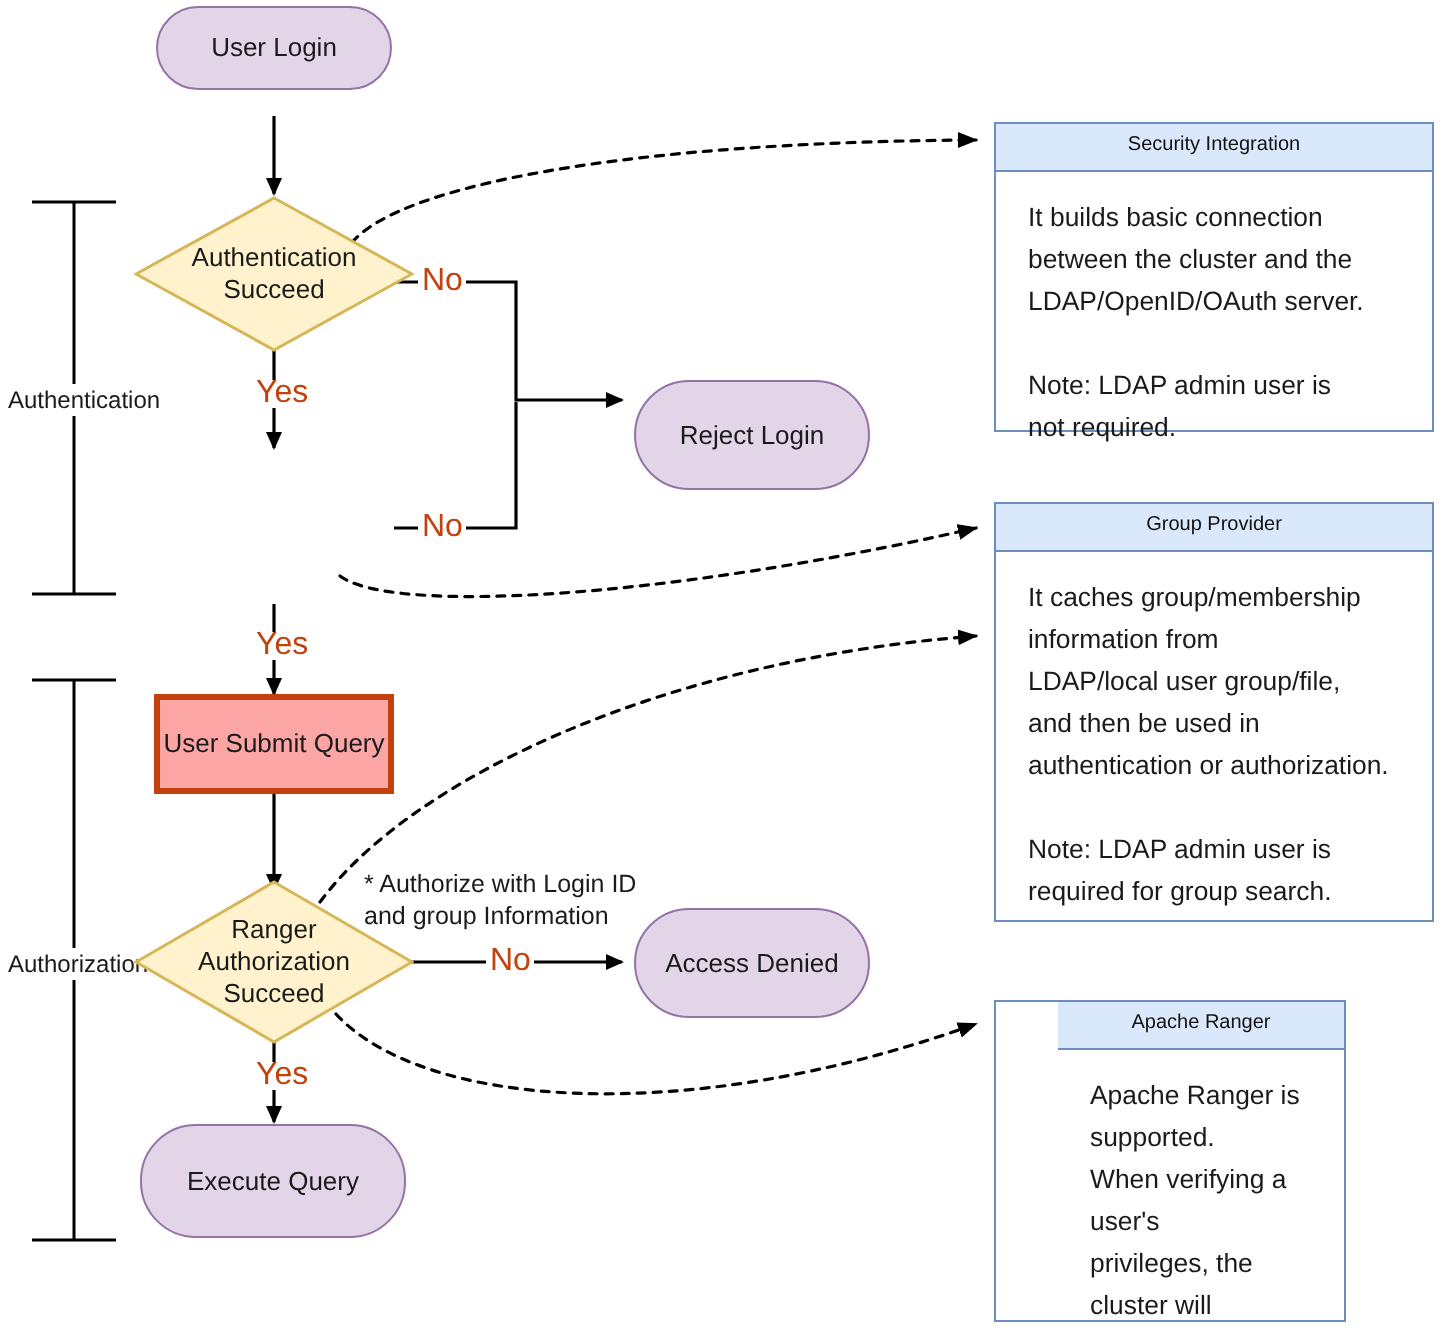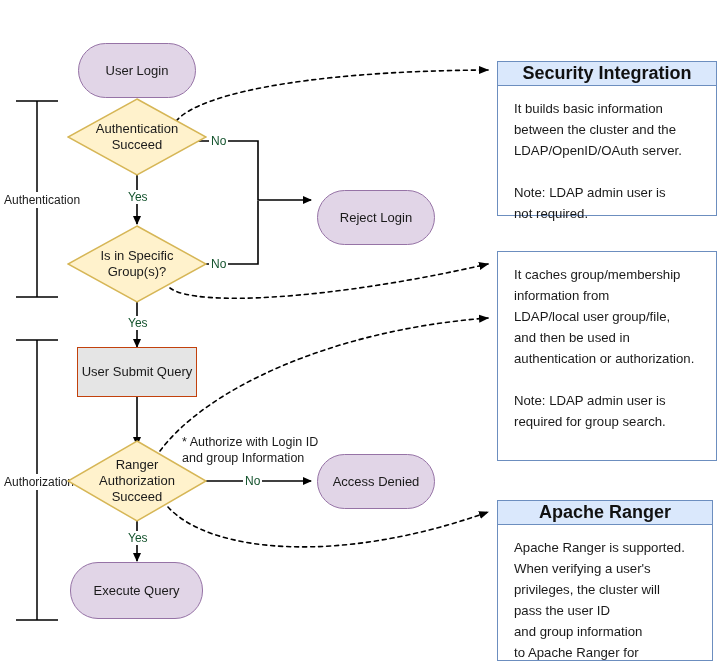--- a/index.html
+++ b/index.html
@@ -38,22 +38,22 @@
     color: #1a1a1a;
     font-size: 13px;
     line-height: 16px;
   }
   .terminal {
     background: #e1d5e7;
     border: 1px solid #9673a6;
     border-radius: 28px;
   }
   .process {
-    background: #e5e5e5;
-    border: 1px solid #c2410c;
+    background: #fca5a5;
+    border: 3px solid #c2410c;
   }
   .decision-wrap {
     position: absolute;
   }
   .decision-wrap svg {
     position: absolute;
     left: 0;
     top: 0;
   }
   .decision-label {
@@ -68,23 +68,23 @@
     text-align: center;
     font-size: 13px;
     line-height: 16px;
     color: #1a1a1a;
     white-space: pre-line;
   }
 
   
   .edge-label {
     position: absolute;
-    font-size: 12px;
+    font-size: 16px;
     line-height: 14px;
-    color: #14532d;
+    color: #c2410c;
     background: #ffffff;
     padding: 0 2px;
     white-space: nowrap;
   }
   .annot {
     position: absolute;
     font-size: 12.5px;
     line-height: 16px;
     color: #1a1a1a;
     white-space: pre-line;
@@ -104,22 +104,22 @@
   
   .card {
     position: absolute;
     box-sizing: border-box;
     border: 1px solid #6c8ebf;
     background: #ffffff;
   }
   .card-head {
     background: #dae8fc;
     border-bottom: 1px solid #6c8ebf;
-    font-size: 18px;
-    font-weight: bold;
+    font-size: 10px;
+    font-weight: normal;
     color: #111111;
     text-align: center;
     padding: 4px 0 5px 0;
     line-height: 14px;
   }
   .card-body {
     font-size: 13.2px;
     line-height: 21px;
     color: #1a1a1a;
     padding: 12px 14px 10px 16px;
@@ -169,43 +169,36 @@
 
     <g stroke="#000000" stroke-width="1.5" fill="none">
       <path d="M16,101 L58,101 M37,101 L37,297 M16,297 L58,297"></path>
       <path d="M16,340 L58,340 M37,340 L37,620 M16,620 L58,620"></path>
     </g>
   </svg>
 
   <div class="bracket-label" style="left:2px; top:192px;">Authentication</div>
   <div class="bracket-label" style="left:2px; top:474px;">Authorization</div>
 
-  <div class="node terminal" style="left:78px; top:3px; width:118px; height:55px;margin-top:40px;">
+  <div class="node terminal" style="left:78px; top:3px; width:118px; height:42px;">
     <span>User Login</span>
   </div>
 
   <div class="decision-wrap" style="left:67px; top:98px; width:140px; height:78px;">
     <svg width="140" height="78">
       <polygon points="70,1 139,39 70,77 1,39" fill="#fff2cc" stroke="#d6b656" stroke-width="1.5"></polygon>
     </svg>
     <div class="decision-label">Authentication
 Succeed</div>
   </div>
 
   <div class="node terminal" style="left:317px; top:190px; width:118px; height:55px;">
     <span>Reject Login</span>
   </div>
 
-  <div class="decision-wrap" style="left:67px; top:225px; width:140px; height:78px;">
-    <svg width="140" height="78">
-      <polygon points="70,1 139,39 70,77 1,39" fill="#fff2cc" stroke="#d6b656" stroke-width="1.5"></polygon>
-    </svg>
-    <div class="decision-label">Is in Specific
-Group(s)?</div>
-  </div>
 
   <div class="node process" style="left:77px; top:347px; width:120px; height:50px;">
     <span>User Submit Query</span>
   </div>
 
   <div class="decision-wrap" style="left:67px; top:440px; width:140px; height:82px;">
     <svg width="140" height="82">
       <polygon points="70,1 139,41 70,81 1,41" fill="#fff2cc" stroke="#d6b656" stroke-width="1.5"></polygon>
     </svg>
     <div class="decision-label">Ranger
@@ -226,40 +219,41 @@
   <div class="edge-label" style="left:209px; top:257px;">No</div>
   <div class="edge-label" style="left:126px; top:316px;">Yes</div>
   <div class="edge-label" style="left:243px; top:474px;">No</div>
   <div class="edge-label" style="left:126px; top:531px;">Yes</div>
 
   <div class="annot" style="left:182px; top:434px;">* Authorize with Login ID
   and group Information</div>
 
   <div class="card" style="left:497px; top:61px; width:220px; height:155px;">
     <div class="card-head">Security Integration</div>
-    <div class="card-body">It builds basic information
+    <div class="card-body">It builds basic connection
 between the cluster and the
 LDAP/OpenID/OAuth server.
 
 Note: LDAP admin user is
 not required.</div>
   </div>
 
   <div class="card" style="left:497px; top:251px; width:220px; height:210px;">
+    <div class="card-head">Group Provider</div>
     <div class="card-body">It caches group/membership
 information from
 LDAP/local user group/file,
 and then be used in
 authentication or authorization.
 
 Note: LDAP admin user is
 required for group search.</div>
   </div>
 
-  <div class="card" style="left:497px; top:500px; width:216px; height:161px;">
+  <div class="card" style="left:497px; top:500px; width:176px; height:161px;padding-left:31px;">
     <div class="card-head">Apache Ranger</div>
     <div class="card-body">Apache Ranger is supported.
 When verifying a user's
 privileges, the cluster will
 pass the user ID
 and group information
 to Apache Ranger for verification.</div>
   </div>
 
 </div>

